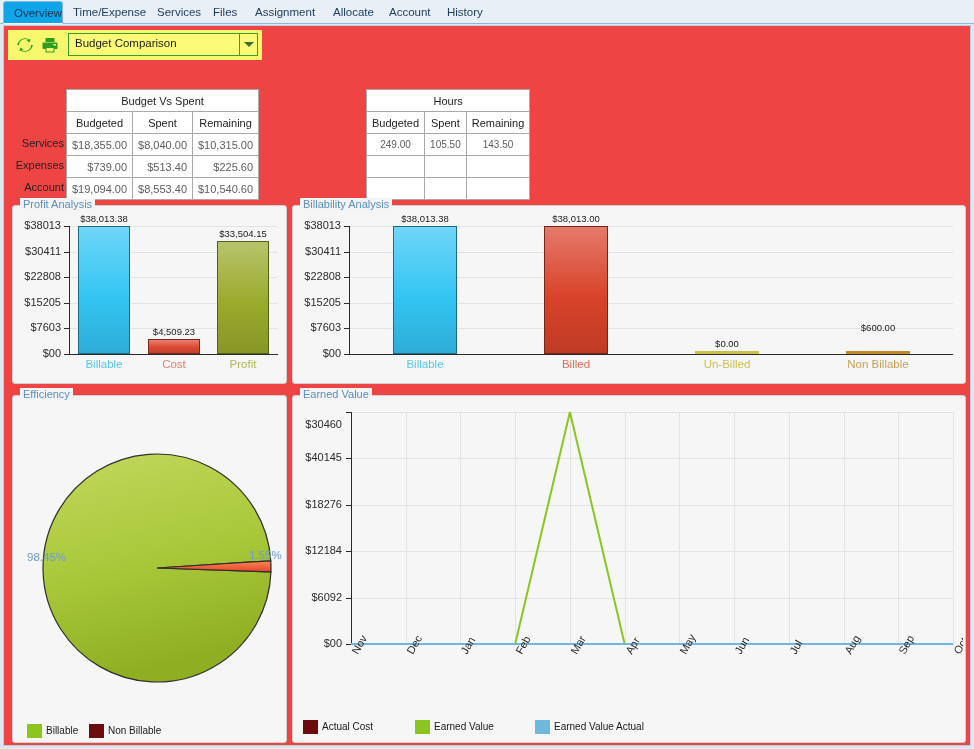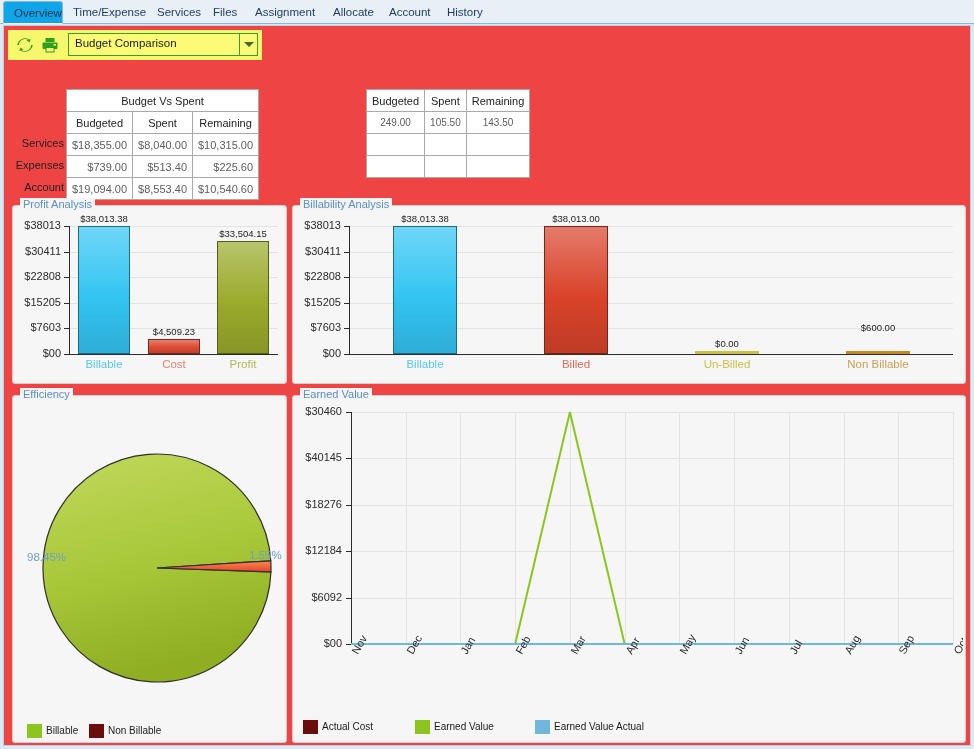--- a/index.html
+++ b/index.html
@@ -173,20 +173,23 @@
             </tr>
             <tr>
               <td class="num" style="width:88px">$19,094.00</td>
               <td class="num" style="width:88px">$8,553.40</td>
               <td class="num" style="width:88px">$10,540.60</td>
             </tr>
           </tbody>
         </table>
       <table class="grid" id="hours-table" style="position:absolute;left:300px;top:0;">
           <tbody>
+            <tr>
+              <th colspan="3" style="width:186px">Hours</th>
+            </tr>
             <tr>
               <th style="width:58px">Budgeted</th>
               <th style="width:58px">Spent</th>
               <th style="width:58px">Remaining</th>
             </tr>
             <tr>
               <td class="numc" style="width:58px">249.00</td>
               <td class="numc" style="width:58px">105.50</td>
               <td class="numc" style="width:58px">143.50</td>
             </tr>
@@ -325,21 +328,21 @@
             <div class="tick" style="top: 153px; left: 51px;"></div>
             <div class="ylab" style="top: 146px; left: 0px; width: 47px;">$12184</div>
             <div class="gl" style="top: 107px; left: 56px; width: 602px;"></div>
             <div class="tick" style="top: 107px; left: 51px;"></div>
             <div class="ylab" style="top: 100px; left: 0px; width: 47px;">$18276</div>
             <div class="gl" style="top: 60px; left: 56px; width: 602px;"></div>
             <div class="tick" style="top: 60px; left: 51px;"></div>
             <div class="ylab" style="top: 53px; left: 0px; width: 47px;">$40145</div>
             <div class="gl" style="top: 14px; left: 56px; width: 602px;"></div>
             <div class="tick" style="top: 14px; left: 51px;"></div>
-            <div class="ylab" style="top: 7px; left: 0px; width: 47px;">$30460</div>
+            <div class="ylab" style="top: 20px; left: 0px; width: 47px;">$30460</div>
             <div style="position: absolute; width: 1px; background: rgb(227, 227, 227); left: 56px; top: 14px; height: 232px;"></div>
             <div style="position: absolute; width: 1px; background: rgb(227, 227, 227); left: 111px; top: 14px; height: 232px;"></div>
             <div style="position: absolute; width: 1px; background: rgb(227, 227, 227); left: 165px; top: 14px; height: 232px;"></div>
             <div style="position: absolute; width: 1px; background: rgb(227, 227, 227); left: 220px; top: 14px; height: 232px;"></div>
             <div style="position: absolute; width: 1px; background: rgb(227, 227, 227); left: 275px; top: 14px; height: 232px;"></div>
             <div style="position: absolute; width: 1px; background: rgb(227, 227, 227); left: 330px; top: 14px; height: 232px;"></div>
             <div style="position: absolute; width: 1px; background: rgb(227, 227, 227); left: 384px; top: 14px; height: 232px;"></div>
             <div style="position: absolute; width: 1px; background: rgb(227, 227, 227); left: 439px; top: 14px; height: 232px;"></div>
             <div style="position: absolute; width: 1px; background: rgb(227, 227, 227); left: 494px; top: 14px; height: 232px;"></div>
             <div style="position: absolute; width: 1px; background: rgb(227, 227, 227); left: 549px; top: 14px; height: 232px;"></div>

